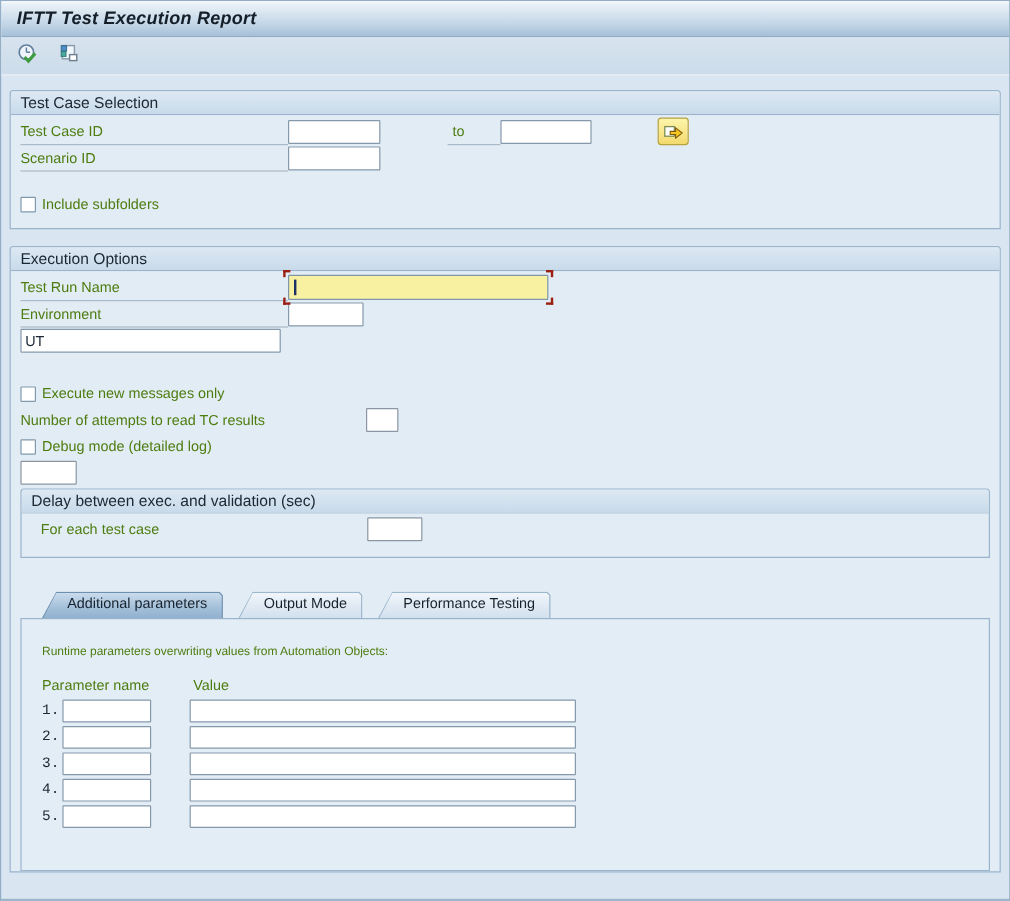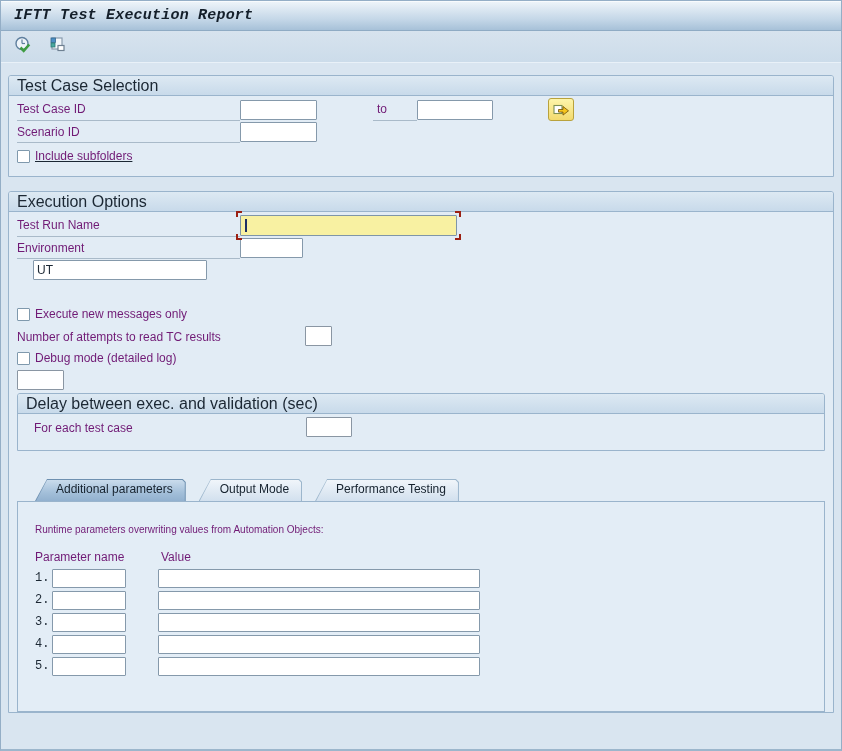--- a/index.html
+++ b/index.html
@@ -17,21 +17,20 @@
     position:relative;
     overflow:hidden;
   }
   .titlebar {
     height:30px;
     background:linear-gradient(#eff5fa, #c3d6e7 65%, #a7c1d8);
     border-bottom:1px solid #8fabc4;
     box-shadow:inset 0 1px 0 #f8fbfd;
     display:flex; align-items:center;
     padding:0 13px;
-    font-family:Liberation Mono, monospace;
   }
   .title {
     font-size:15px; font-weight:bold; font-style:italic; color:#141f2a;
     letter-spacing:0.2px;
   }
   .toolbar {
     height:32px;
     background:linear-gradient(#d7e3ee, #ccdcea);
     border-bottom:1px solid #e9f1f8;
     display:flex; align-items:center; gap:12px;
@@ -47,28 +46,28 @@
   .frame {
     border:1px solid #9ab4cc;
     border-radius:3px 3px 0 0;
     background:#e2ecf5;
   }
   .frame-header {
     height:20px; line-height:19px;
     background:linear-gradient(#dde9f3, #c8daea);
     border-bottom:1px solid #9ab4cc;
     border-radius:2px 2px 0 0;
-    font-size:16px; padding-left:8px;
+    font-size:13px; padding-left:8px;
     color:#1b2733;
   }
   .frame-body { padding:2px 8px 10px 8px; }
 
   .row { display:flex; align-items:center; height:23px; }
   .r22 { height:22px; }
-  .lbl { font-size:12px; color:#701a75; white-space:nowrap; }
+  .lbl { font-size:12px; color:#4d7c0f; white-space:nowrap; }
   .ucell {
     align-self:stretch; display:flex; align-items:center;
     border-bottom:1px solid #a9bac9;
   }
   .inp {
     height:20px; border:1px solid #8599ab; background:#fff;
     font-family:"Liberation Sans", sans-serif; font-size:12px; color:#1b2733;
     padding:0 3px; border-radius:1px;
   }
   .inp.small { height:20px; border-color:#8a96a3; }
@@ -180,21 +179,21 @@
               </svg>
             </span>
           </button>
         </div>
         <div class="row r22">
           <div class="ucell" style="width:223px;">
             <span class="lbl">Scenario ID</span>
           </div>
           <input class="inp" style="width: 77px;" value="">
         </div>
-        <div class="row" style="height:20px; margin-top:3px;text-decoration:underline;">
+        <div class="row" style="height:20px; margin-top:17px;">
           <span class="cb"></span>
           <span class="lbl">Include subfolders</span>
         </div>
       </div>
     </section>
 
     <section class="frame">
       <div class="frame-header">Execution Options</div>
       <div class="frame-body" style="padding-bottom:0;">
 
@@ -213,21 +212,21 @@
         </div>
 
         <div class="row r22">
           <div class="ucell" style="width:223px;">
             <span class="lbl">Environment</span>
           </div>
           <input class="inp" style="width: 63px;" value="">
         </div>
 
         <div class="row r22">
-          <input class="inp" style="width: 174px; margin-left: 16px;" value="UT">
+          <input class="inp" style="width: 217px;" value="UT">
         </div>
 
         <div class="gap22"></div>
 
         <div class="row r22">
           <span class="cb"></span>
           <span class="lbl">Execute new messages only</span>
         </div>
         <div class="row r22">
           <div style="width:288px;">

